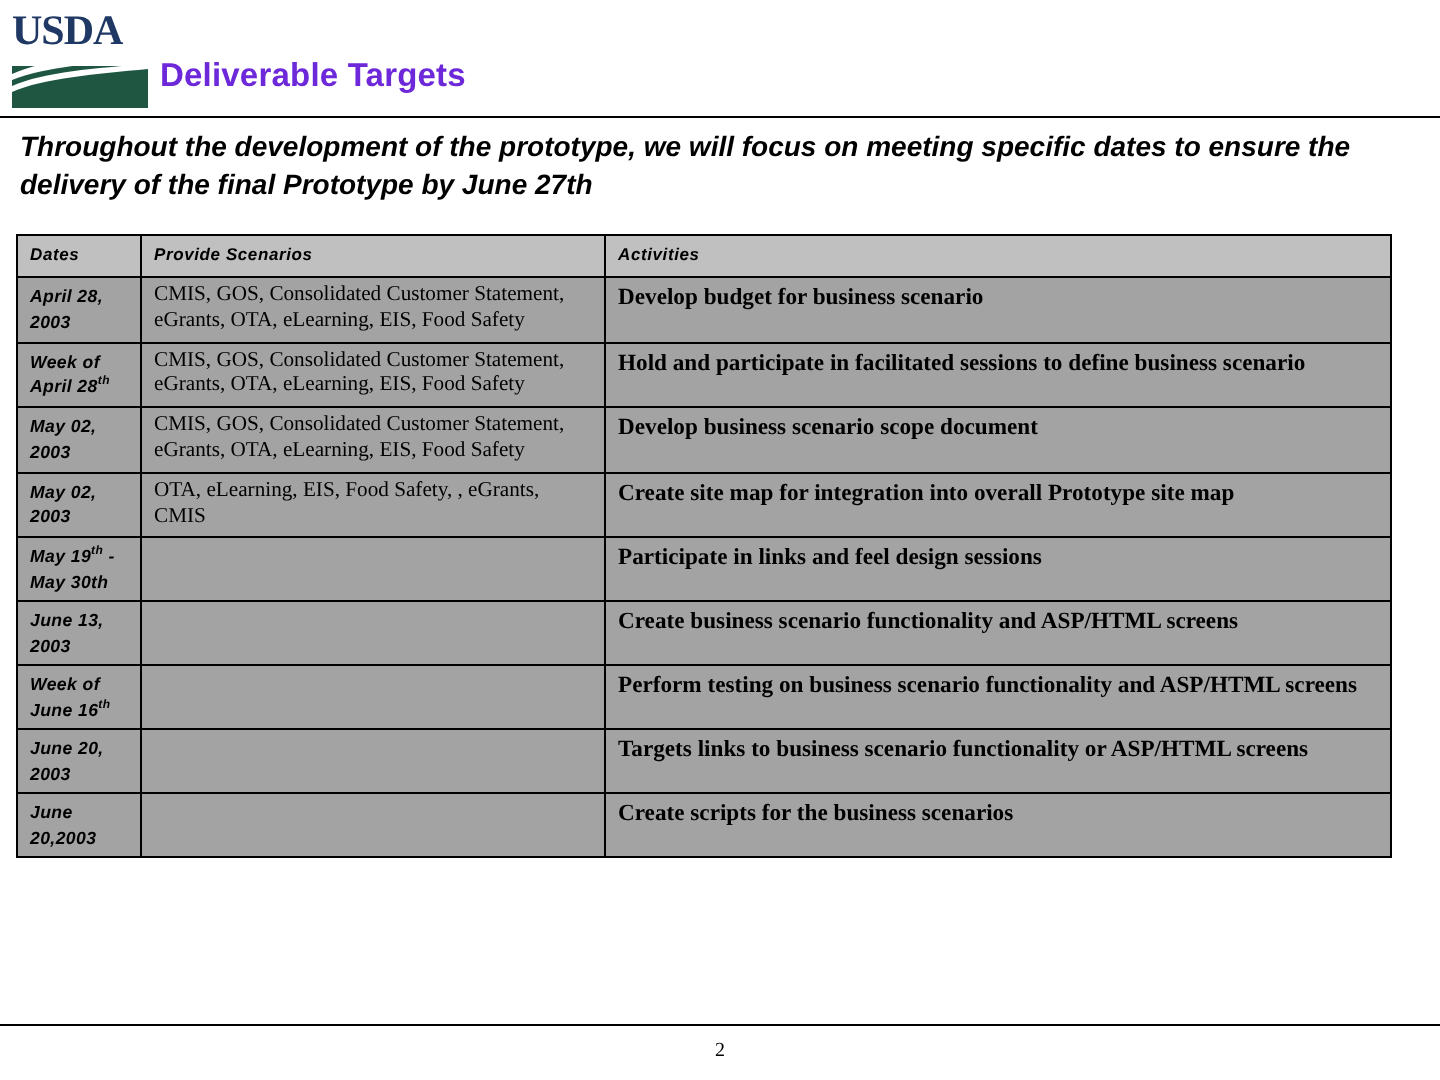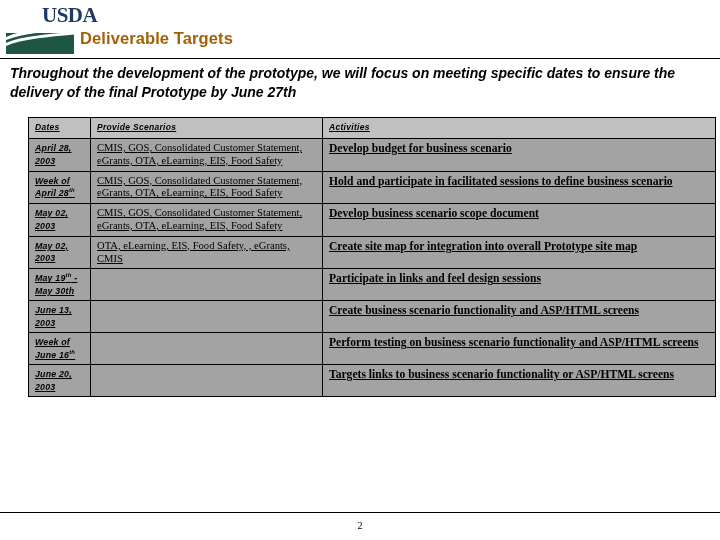--- a/index.html
+++ b/index.html
@@ -33,35 +33,34 @@
     left: 2px; top: 0px;
     width: 68px;
     height: 25px;
     font-family: "Liberation Serif", serif;
     font-weight: bold;
     font-size: 21px;
     letter-spacing: -0.5px;
     color: #1f3864;
     line-height: 25px;
     text-align: left;
-    margin-left: 36px;
   }
   #logo-landscape {
     position: absolute;
     left: 2px; top: 23px;
     width: 68px; height: 28px;
   }
 
   #page-title {
     position: absolute;
     left: 80px;
     top: 29px;
     font-size: 16.5px;
     font-weight: bold;
-    color: #a16207;
+    color: #6d28d9;
     letter-spacing: 0.1px;
     white-space: nowrap;
     text-align: center;
   }
   #title-rule {
     position: absolute;
     left: 0px;
     top: 58px;
     width: 720px;
     height: 1px;
@@ -77,26 +76,25 @@
     font-size: 14px;
     font-weight: bold;
     font-style: italic;
     line-height: 19px;
     color: #000000;
   }
 
   
   #targets-table {
     position: absolute;
-    left: 28px;
+    left: 8px;
     top: 117px;
     width: 687px;
     border-collapse: collapse;
     table-layout: fixed;
-    text-decoration: underline;
   }
   #targets-table td, #targets-table th {
     border: 1px solid #000000;
     vertical-align: top;
     padding: 3px 5px 3px 6px;
     background: #a3a3a3;
   }
   #targets-table thead th {
     background: #c0c0c0;
     font-family: "Liberation Sans", sans-serif;
@@ -235,17 +233,22 @@
       <tr>
         <td class="cell-dates"><span>Week of</span><br><span>June 16</span><sup>th</sup></td>
         <td class="cell-scen"></td>
         <td class="cell-act">Perform testing on business scenario functionality and ASP/HTML screens</td>
       </tr>
       <tr>
         <td class="cell-dates"><span>June 20,</span><br><span>2003</span></td>
         <td class="cell-scen"></td>
         <td class="cell-act">Targets links to business scenario functionality or ASP/HTML screens</td>
       </tr>
+      <tr>
+        <td class="cell-dates"><span>June</span><br><span>20,2003</span></td>
+        <td class="cell-scen"></td>
+        <td class="cell-act">Create scripts for the business scenarios</td>
+      </tr>
     </tbody>
 </table>
 
 <div id="footer-rule"></div>
 <div id="page-number">2</div>
 
 </body></html>

